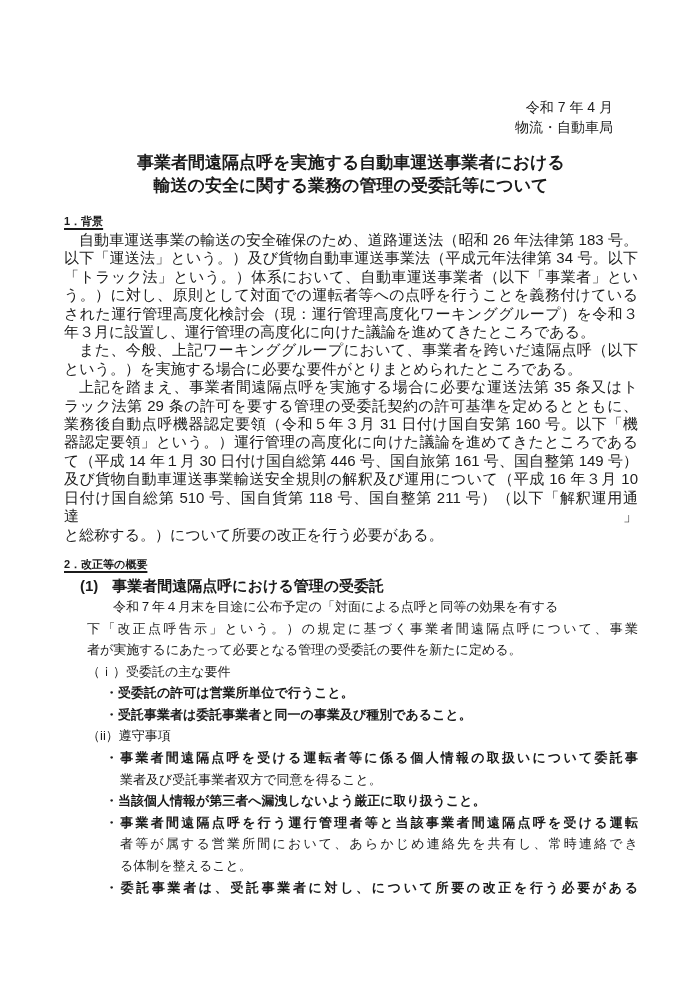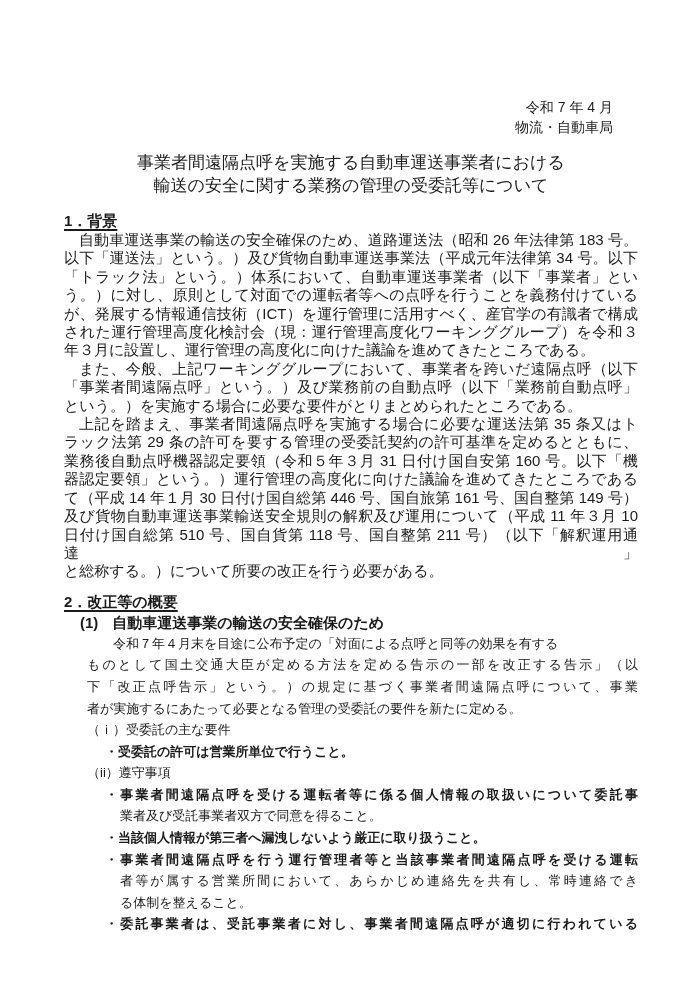--- a/index.html
+++ b/index.html
@@ -7,23 +7,23 @@
   .page {
     position: relative;
     width: 700px; height: 991px;
     margin: 13px auto;
     background: #ffffff;
     box-sizing: border-box;
     padding: 84px 62px 0 64px;
     overflow: hidden;
   }
   .date-block { text-align: right; padding-right: 25px; font-size: 14px; line-height: 20px; }
-  .doc-title { text-align: center; font-weight: 400; font-size: 17px; line-height: 23px; margin-top: 14px; }
+  .doc-title { text-align: center; font-weight: 700; font-size: 17px; line-height: 23px; margin-top: 14px; }
   .sec-heading {
-    font-weight: 700; font-size: 15px; line-height: 20px; margin-top: 14px;
+    font-weight: 700; font-size: 11px; line-height: 20px; margin-top: 14px;
     text-decoration: underline; text-underline-offset: 3px; text-decoration-thickness: 1.5px;
   }
   .sec-heading.s2h { margin-top: 10px; line-height: 21px; }
   .sub-heading { font-weight: 700; font-size: 15px; line-height: 21px; margin-left: 16px; }
   .sub-num { display: inline-block; margin-right: 14px; }
   .body1 { font-size: 15px; }
   .body2 { font-size: 13px; }
   .ln { white-space: nowrap; }
   .body1 .ln { line-height: 18.4px; }
   .body2 .ln { line-height: 21.6px; }
@@ -49,50 +49,48 @@
     <div>事業者間遠隔点呼を実施する自動車運送事業者における</div>
     <div>輸送の安全に関する業務の管理の受委託等について</div>
   </div>
 
   <div class="sec-heading">1．背景</div>
   <div class="body1" id="s1-lines">
       <div class="ln first j">自動車運送事業の輸送の安全確保のため、道路運送法（昭和 26 年法律第 183 号。</div>
       <div class="ln j">以下「運送法」という。）及び貨物自動車運送事業法（平成元年法律第 34 号。以下</div>
       <div class="ln j">「トラック法」という。）体系において、自動車運送事業者（以下「事業者」とい</div>
       <div class="ln j">う。）に対し、原則として対面での運転者等への点呼を行うことを義務付けている</div>
-      <div class="ln j">が、発展する情報通信技術（ICT）を運行管理に活用すべく、産官学の有識者で構成</div>
       <div class="ln j">された運行管理高度化検討会（現：運行管理高度化ワーキンググループ）を令和３</div>
       <div class="ln">年３月に設置し、運行管理の高度化に向けた議論を進めてきたところである。</div>
       <div class="ln first j">また、今般、上記ワーキンググループにおいて、事業者を跨いだ遠隔点呼（以下</div>
-      <div class="ln j">「事業者間遠隔点呼」という。）及び業務前の自動点呼（以下「業務前自動点呼」</div>
       <div class="ln">という。）を実施する場合に必要な要件がとりまとめられたところである。</div>
       <div class="ln first j">上記を踏まえ、事業者間遠隔点呼を実施する場合に必要な運送法第 35 条又はト</div>
       <div class="ln j">ラック法第 29 条の許可を要する管理の受委託契約の許可基準を定めるとともに、</div>
       <div class="ln j">業務後自動点呼機器認定要領（令和５年３月 31 日付け国自安第 160 号。以下「機</div>
       <div class="ln j">器認定要領」という。）運行管理の高度化に向けた議論を進めてきたところである</div>
       <div class="ln j">て（平成 14 年１月 30 日付け国自総第 446 号、国自旅第 161 号、国自整第 149 号）</div>
-      <div class="ln j">及び貨物自動車運送事業輸送安全規則の解釈及び運用について（平成 11 年３月 10</div>
+      <div class="ln j">及び貨物自動車運送事業輸送安全規則の解釈及び運用について（平成 16 年３月 10</div>
       <div class="ln j">日付け国自総第 510 号、国自貨第 118 号、国自整第 211 号）（以下「解釈運用通達」</div>
       <div class="ln">と総称する。）について所要の改正を行う必要がある。</div>
     </div>
 
   <div class="sec-heading s2h">2．改正等の概要</div>
   <div class="sub-heading">
-    <span class="sub-num">(1)</span><span>自動車運送事業の輸送の安全確保のため</span>
+    <span class="sub-num">(1)</span><span>事業者間遠隔点呼における管理の受委託</span>
   </div>
   <div class="body2" id="s2-lines">
       <div class="ln s2 first2">令和７年４月末を目途に公布予定の「対面による点呼と同等の効果を有する</div>
-      <div class="ln s2 j">ものとして国土交通大臣が定める方法を定める告示の一部を改正する告示」（以</div>
       <div class="ln s2 j">下「改正点呼告示」という。）の規定に基づく事業者間遠隔点呼について、事業</div>
       <div class="ln s2">者が実施するにあたって必要となる管理の受委託の要件を新たに定める。</div>
       <div class="ln s2lbl">（ｉ）受委託の主な要件</div>
       <div class="ln s2bul">・受委託の許可は営業所単位で行うこと。</div>
+      <div class="ln s2bul">・受託事業者は委託事業者と同一の事業及び種別であること。</div>
       <div class="ln s2lbl">（ii）遵守事項</div>
       <div class="ln s2bul j">・事業者間遠隔点呼を受ける運転者等に係る個人情報の取扱いについて委託事</div>
       <div class="ln s2bc">業者及び受託事業者双方で同意を得ること。</div>
       <div class="ln s2bul">・当該個人情報が第三者へ漏洩しないよう厳正に取り扱うこと。</div>
       <div class="ln s2bul j">・事業者間遠隔点呼を行う運行管理者等と当該事業者間遠隔点呼を受ける運転</div>
       <div class="ln s2bc j">者等が属する営業所間において、あらかじめ連絡先を共有し、常時連絡でき</div>
       <div class="ln s2bc">る体制を整えること。</div>
-      <div class="ln s2bul j">・委託事業者は、受託事業者に対し、事業者間遠隔点呼が適切に行われている</div>
+      <div class="ln s2bul j">・委託事業者は、受託事業者に対し、について所要の改正を行う必要がある</div>
     </div>
 
 </div>
 
 </body></html>

